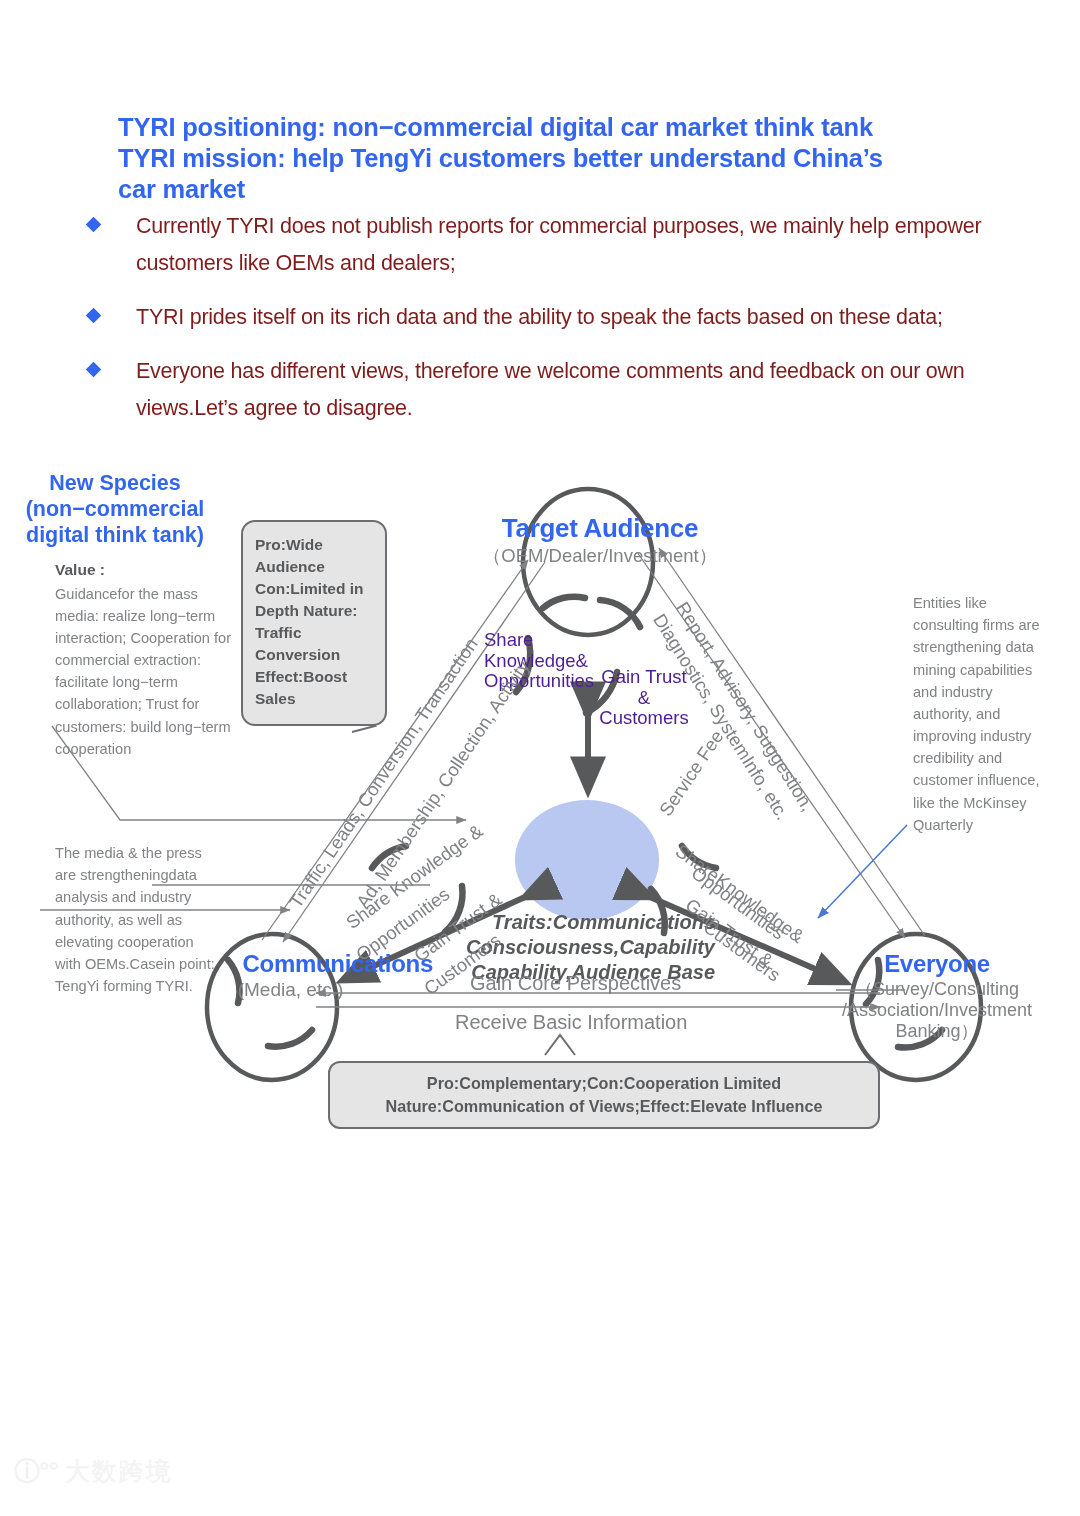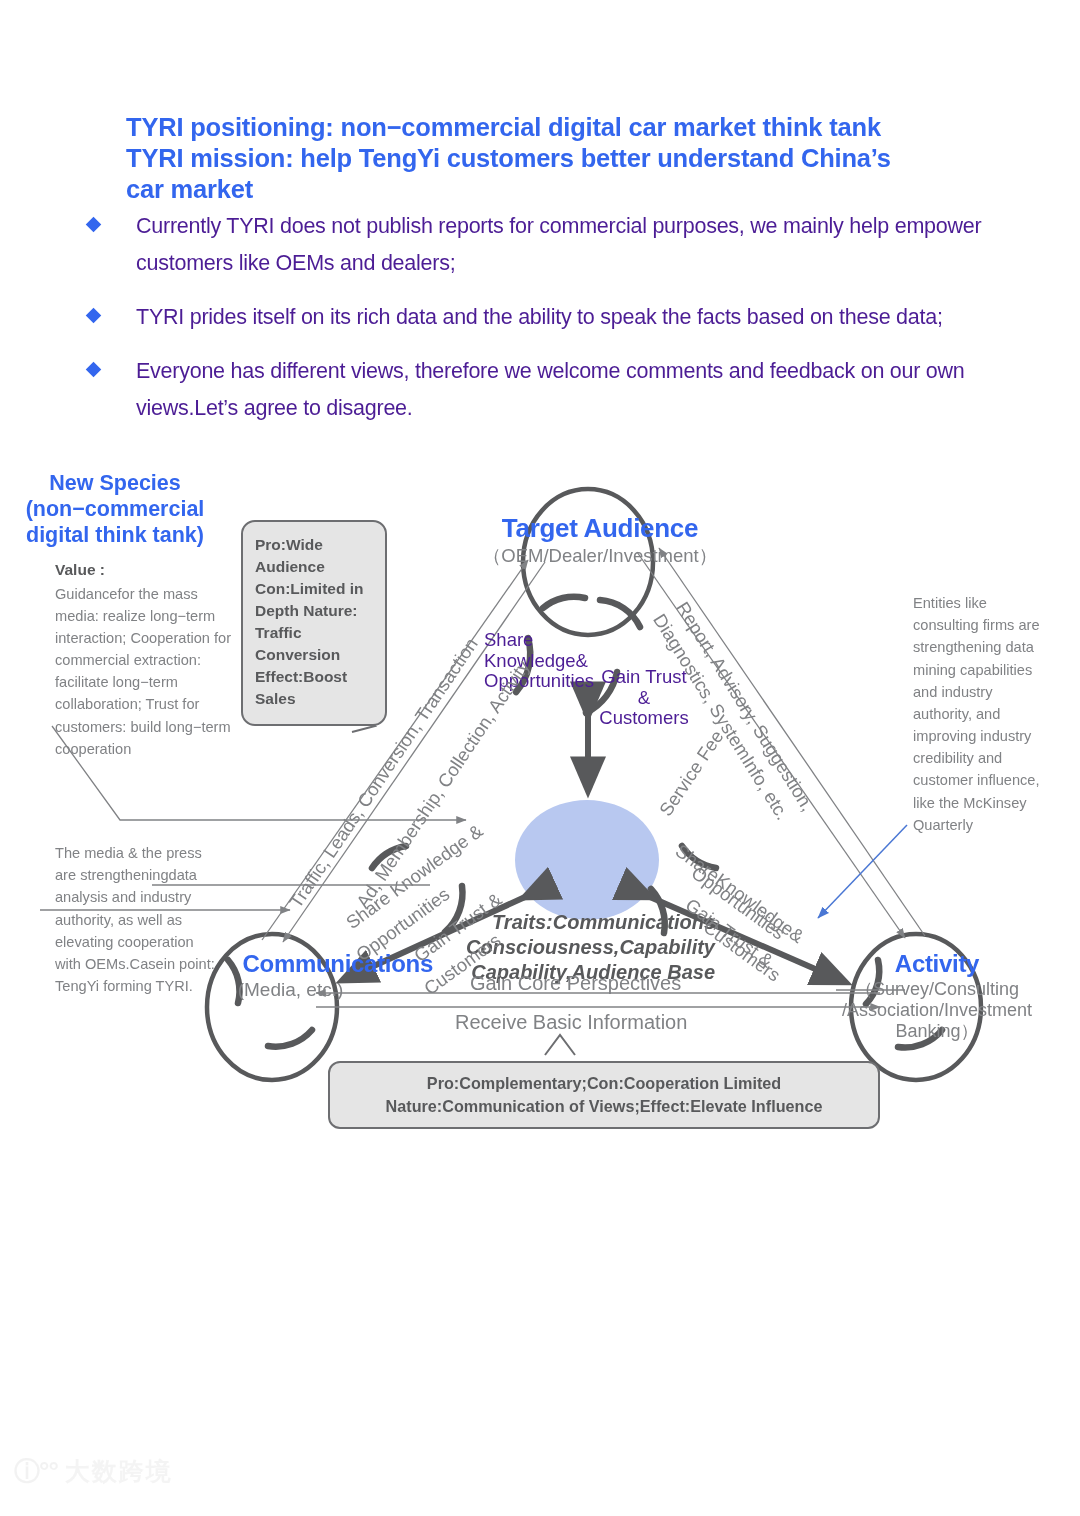--- a/index.html
+++ b/index.html
@@ -6,36 +6,36 @@
   body{
     width:1080px;height:1516px;background:#ffffff;
     font-family:"Liberation Sans","DejaVu Sans",sans-serif;
     position:relative;overflow:hidden;
     -webkit-font-smoothing:antialiased;
   }
   .page{position:absolute;inset:0;}
 
   
   .headline{
-    position:absolute;left:126px;top:112px;width:830px;
+    position:absolute;left:118px;top:112px;width:830px;
     color:#3366EE;font-weight:bold;font-size:25.5px;line-height:1.22;
     letter-spacing:-0.2px;
   }
   .headline .l{display:block;white-space:nowrap;}
   .headline .l3{white-space:normal;}
 
   
   .bullets{position:absolute;left:84px;top:208px;width:950px;}
   .bullet{position:relative;padding-left:52px;margin-bottom:17px;}
   .bullet .dot{
     position:absolute;left:4px;top:11px;width:11px;height:11px;
     background:#3366EE;transform:rotate(45deg);
   }
   .bullet .txt{
-    color:#4c1d95;font-size:21.5px;line-height:1.72;letter-spacing:-0.25px;
+    color:#7f1d1d;font-size:21.5px;line-height:1.72;letter-spacing:-0.25px;
   }
 
   
   .diagram{position:absolute;left:0;top:470px;width:1080px;height:680px;}
   .diagram svg{position:absolute;left:0;top:0;}
 
   .dtext{position:absolute;color:#808285;}
 
   
   .side-left{left:55px;top:88px;width:178px;font-size:14.6px;line-height:1.52;}
@@ -227,21 +227,21 @@
       <span class="nm">Target Audience</span>
       <span class="sub">（OEM/Dealer/Investment）</span>
     </div>
 
     <div class="node node-comm">
       <span class="nm">Communications</span>
       <span class="sub">(Media, etc.)</span>
     </div>
 
     <div class="node node-extract">
-      <span class="nm">Activity</span>
+      <span class="nm">Everyone</span>
       <span class="sub">（Survey/Consulting /Association/Investment Banking）</span>
     </div>
 
     <div class="node-center">
       <div class="nm">New Species</div>
       <div class="nm">(non−commercial</div>
       <div class="nm">digital think tank)</div>
     </div>
 
     <div class="traits">

